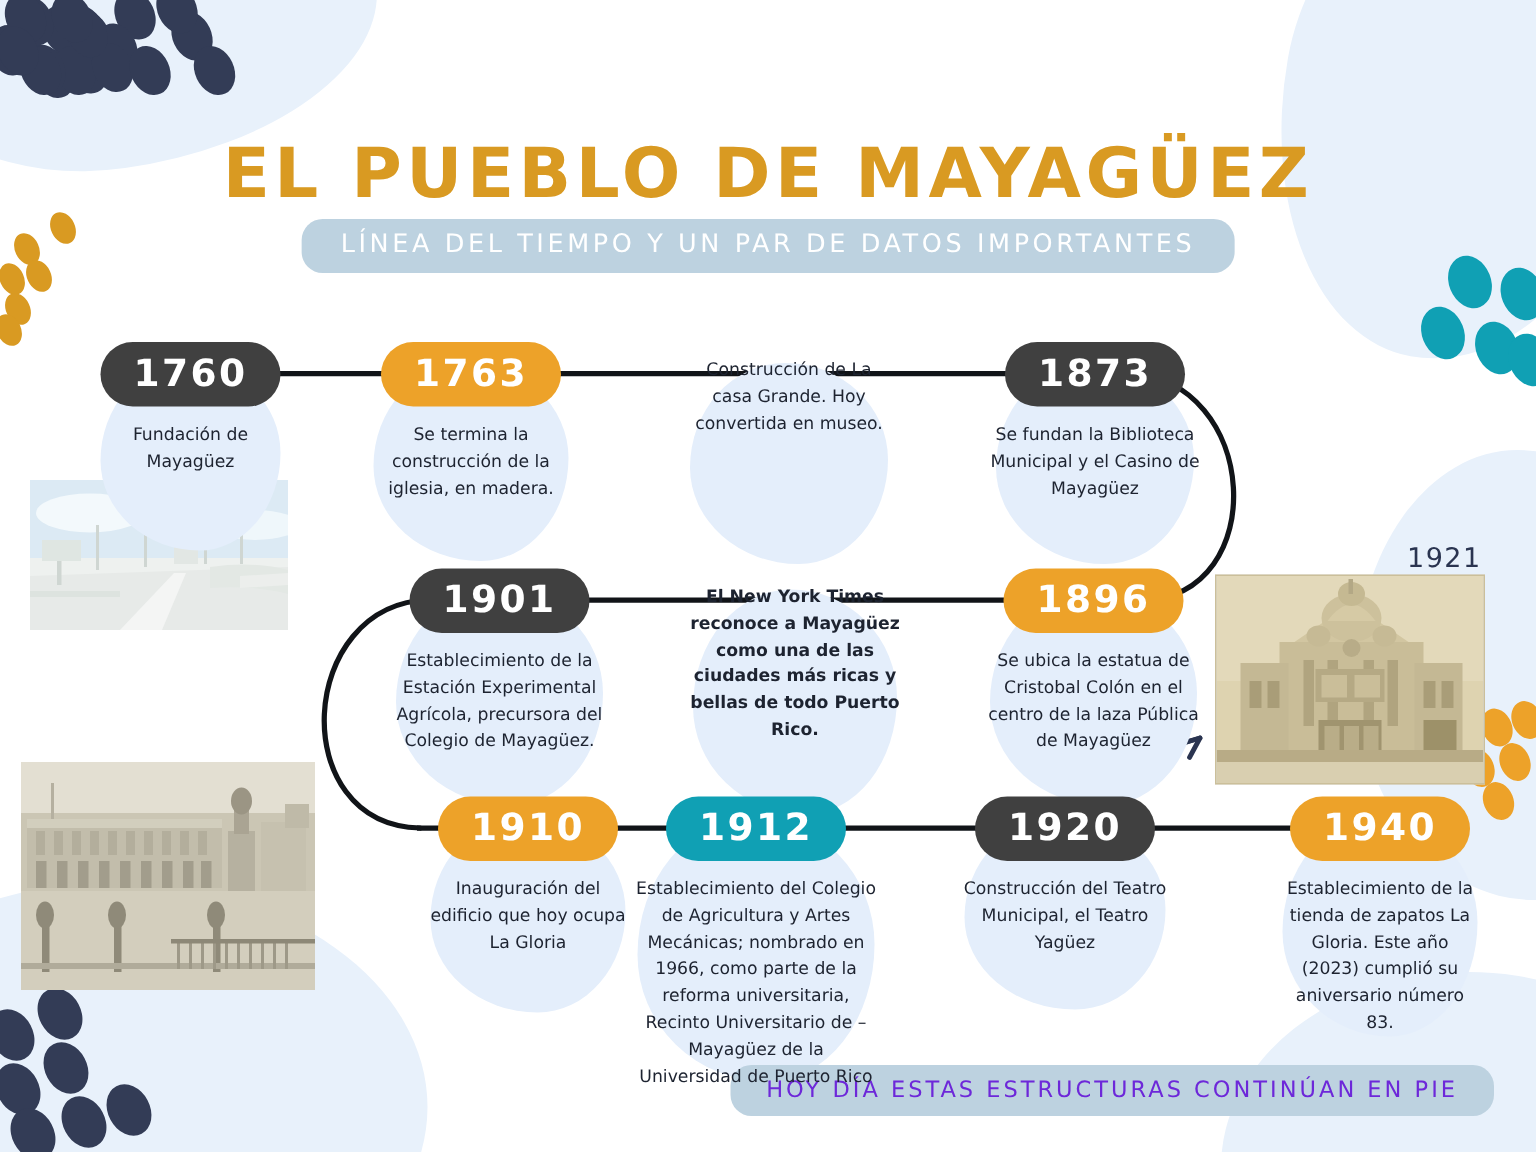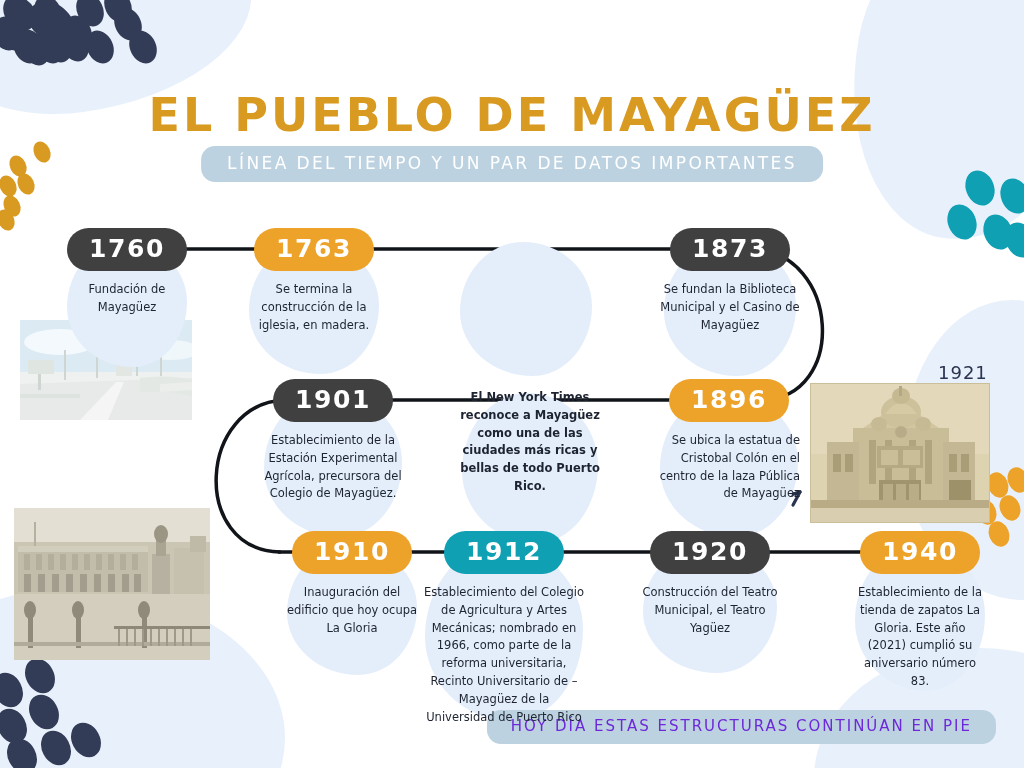--- a/index.html
+++ b/index.html
@@ -349,20 +349,21 @@
   </div>
 
   <div class="event" style="left:246px; top:228px; width:136px; text-align:center;">
     <div class="halo" style="width:130px;height:132px;"></div>
     <div class="pill gold">1763</div>
     <div class="desc" style="width:136px;">Se termina la construcción de la iglesia, en madera.</div>
   </div>
 
   <div class="event" style="left:456px; top:228px; width:140px; text-align:center;">
     <div class="halo" style="width:132px;height:134px;"></div>
+    <div class="desc" style="width:140px;">Construcción de La casa Grande. Hoy convertida en museo.</div>
   </div>
 
   <div class="event" style="left:660px; top:228px; width:140px; text-align:center;">
     <div class="halo" style="width:132px;height:134px;"></div>
     <div class="pill navy">1873</div>
     <div class="desc" style="width:140px;">Se fundan la Biblioteca Municipal y el Casino de Mayagüez</div>
   </div>
 
   <div class="event" style="left:262px; top:379px; width:142px; text-align:center;">
     <div class="halo" style="width:138px;height:144px;"></div>
@@ -371,21 +372,21 @@
   </div>
 
   <div class="event" style="left:460px; top:379px; width:140px; text-align:center;">
     <div class="halo" style="width:136px;height:150px;"></div>
     <div class="desc" style="width:140px;font-weight:bold;">El New York Times reconoce a Mayagüez como una de las ciudades más ricas y bellas de todo Puerto Rico.</div>
   </div>
 
   <div class="event" style="left:658px; top:379px; width:142px; text-align:center;">
     <div class="halo" style="width:138px;height:144px;"></div>
     <div class="pill gold">1896</div>
-    <div class="desc" style="width:142px;text-align:right;">Se ubica la estatua de Cristobal Colón en el centro de la laza Pública de Mayagüez</div>
+    <div class="desc" style="width:142px;">Se ubica la estatua de Cristobal Colón en el centro de la laza Pública de Mayagüez</div>
   </div>
 
   <div class="event" style="left:240px; top:531px; width:136px; text-align:center;margin-left:44px;">
     <div class="halo" style="width:130px;height:130px;"></div>
     <div class="pill gold">1910</div>
     <div class="desc" style="width:136px;">Inauguración del edificio que hoy ocupa La Gloria</div>
   </div>
 
   <div class="event" style="left:424px; top:531px; width:160px; text-align:center;">
     <div class="halo" style="width:158px;height:176px;"></div>
@@ -395,18 +396,18 @@
 
   <div class="event" style="left:640px; top:531px; width:140px; text-align:center;">
     <div class="halo" style="width:134px;height:128px;"></div>
     <div class="pill navy">1920</div>
     <div class="desc" style="width:140px;">Construcción del Teatro Municipal, el Teatro Yagüez</div>
   </div>
 
   <div class="event" style="left:854px; top:531px; width:132px; text-align:center;">
     <div class="halo" style="width:130px;height:146px;"></div>
     <div class="pill gold">1940</div>
-    <div class="desc" style="width:132px;">Establecimiento de la tienda de zapatos La Gloria. Este año (2021) cumplió su aniversario número 83.</div>
+    <div class="desc" style="width:132px;">Establecimiento de la tienda de zapatos La Gloria. Este año (2023) cumplió su aniversario número 83.</div>
   </div>
 
   <div id="footer-band">HOY DÍA ESTAS ESTRUCTURAS CONTINÚAN EN PIE</div>
 
 </div>
 
 </body></html>

